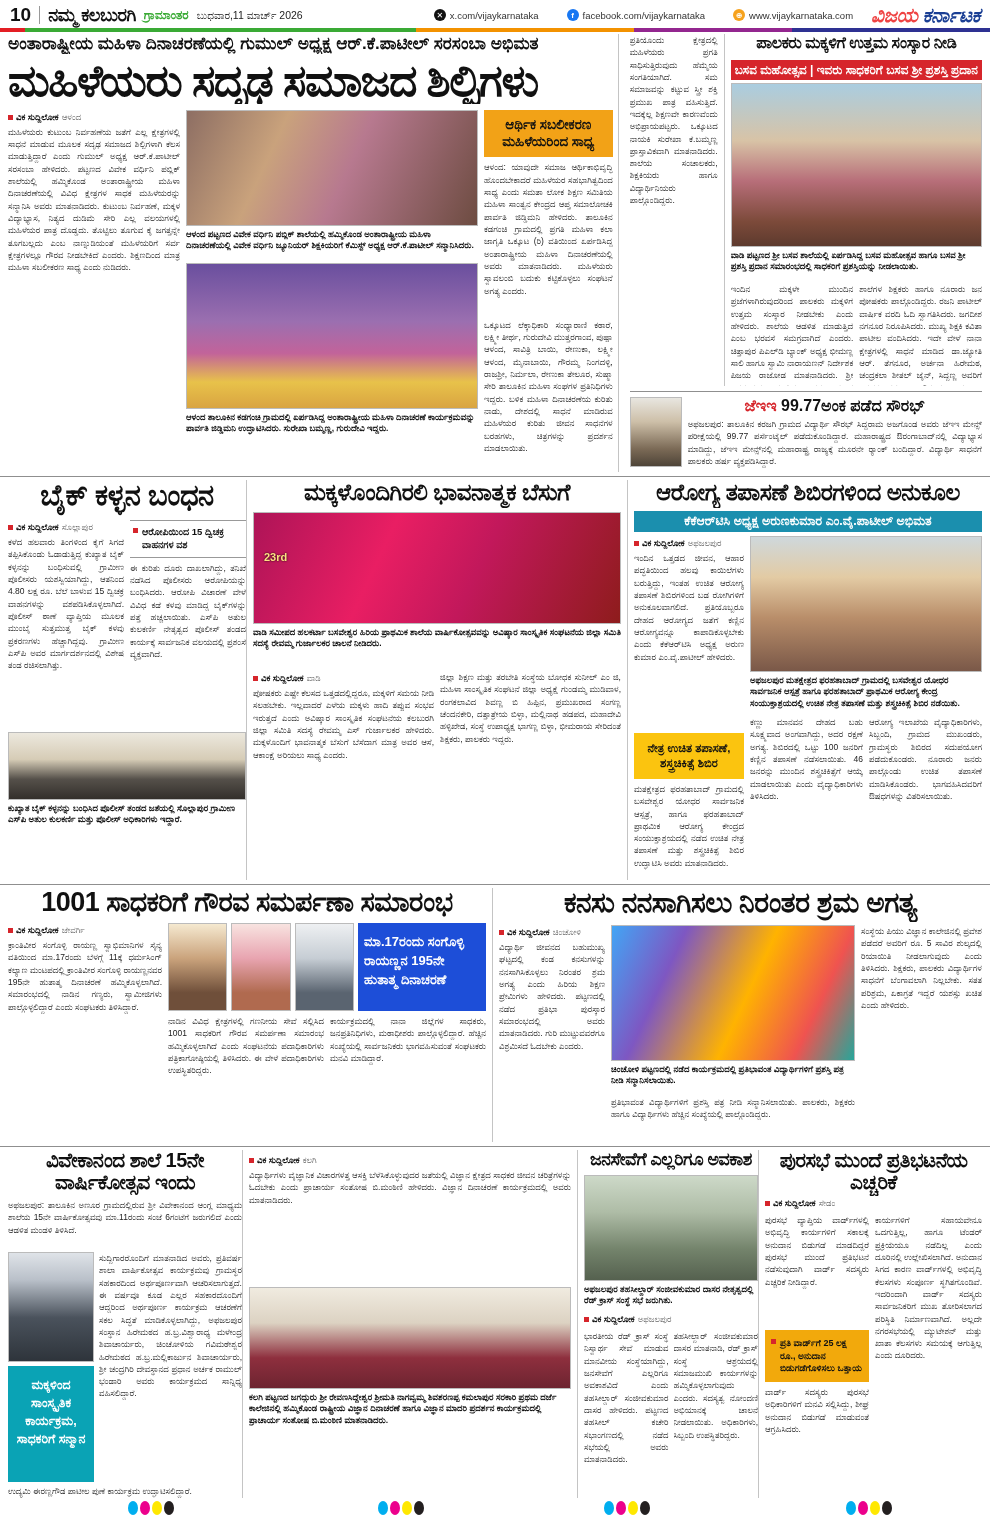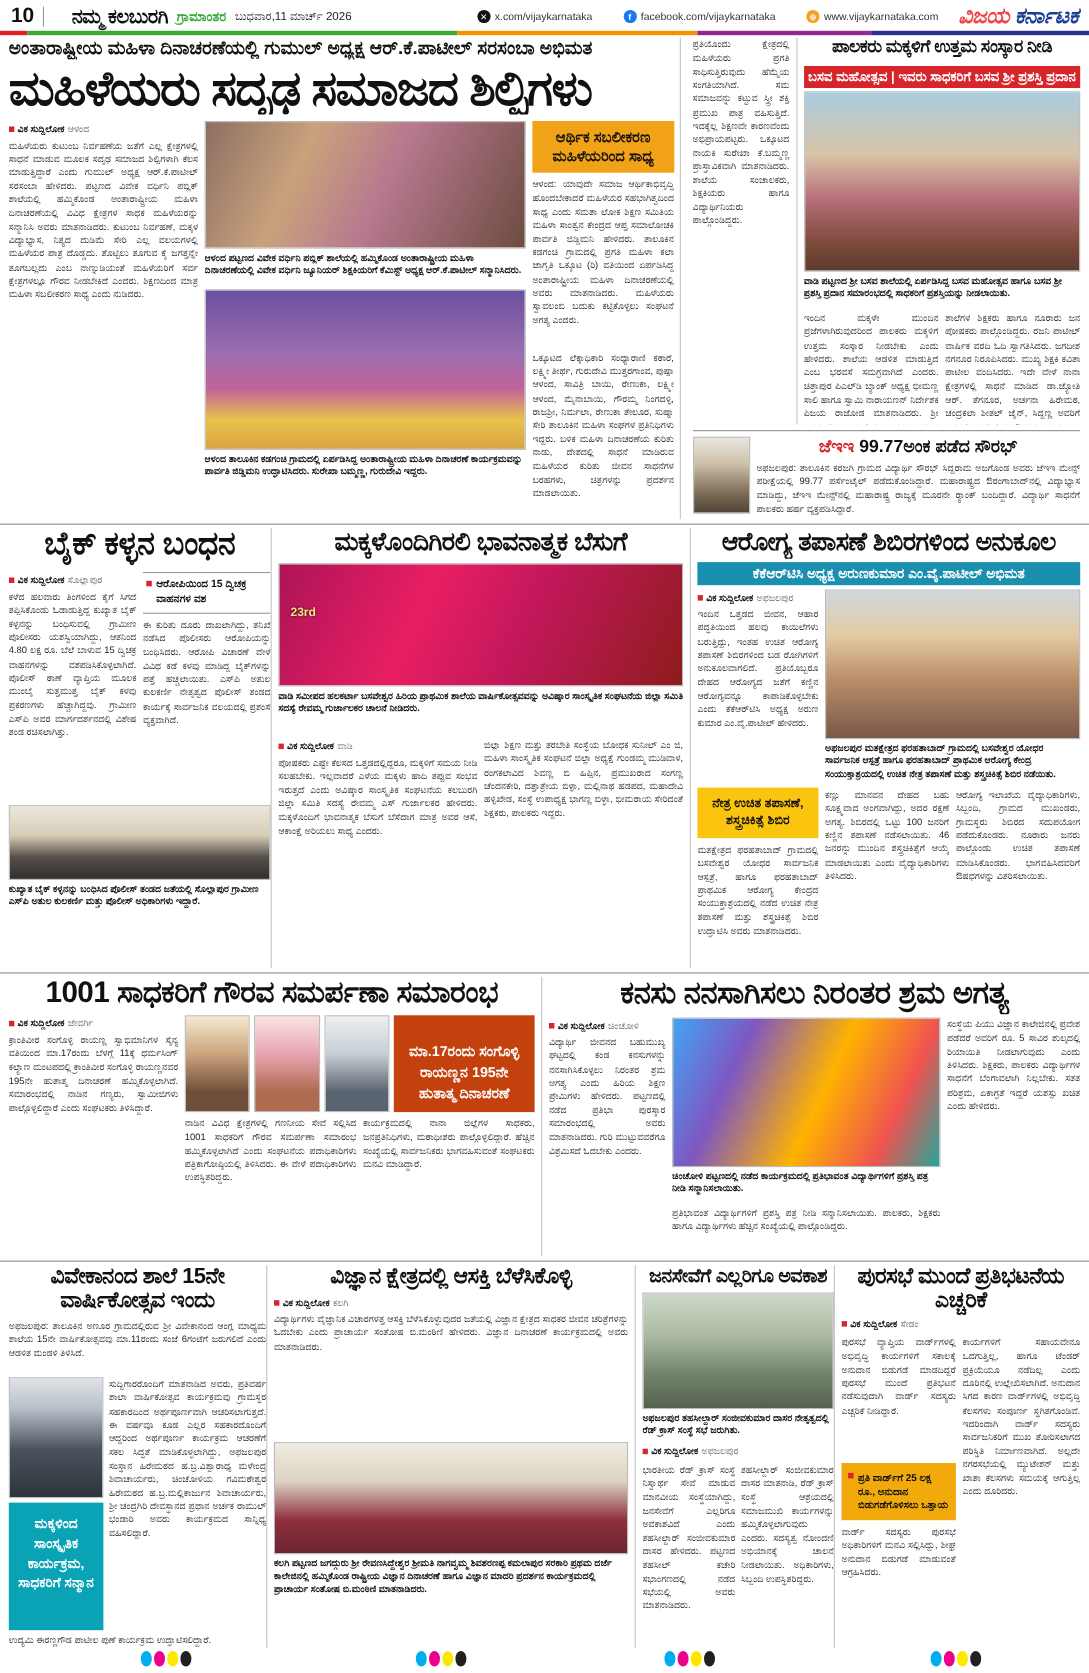--- a/index.html
+++ b/index.html
@@ -3,21 +3,21 @@
 <meta charset="utf-8">
 <style>
   * { box-sizing: border-box; margin: 0; padding: 0; }
   body { background:#e8e8e8; font-family:"Liberation Sans","DejaVu Sans",sans-serif; }
   .page { position:relative; width:990px; height:1521px; margin:0 auto; background:#fff; overflow:hidden; color:#111; }
 
   
   .mast { position:absolute; top:0; left:0; right:0; height:28px; display:flex; align-items:center; padding:2px 10px 0 10px; gap:8px; }
   .pno { font-size:19px; font-weight:bold; }
   .mdiv { width:1px; height:18px; background:#999; }
-  .mtitle { font-size:18px; font-weight:800; letter-spacing:-0.5px;margin-left:17px; }
+  .mtitle { font-size:18px; font-weight:800; letter-spacing:-0.5px; }
   .medition { font-size:12px; font-weight:bold; color:#3aaa35; }
   .mdate { font-size:10.5px; color:#222; }
   .mast .gap { flex:1; }
   .soc { display:flex; align-items:center; gap:4px; font-size:9.5px; color:#333; margin:0 10px; }
   .sic { display:inline-flex; align-items:center; justify-content:center; width:12px; height:12px; border-radius:50%; color:#fff; font-size:8px; font-weight:bold; }
   .sic.x { background:#111; }
   .sic.f { background:#1877f2; }
   .sic.g { background:#f6a21d; }
   .logo { font-style:italic; font-weight:800; font-size:20px; letter-spacing:-0.5px; white-space:nowrap; }
   .logo .l1 { color:#ef4444; }
@@ -43,21 +43,21 @@
 
   
   .kicker { font-size:17px; font-weight:bold; line-height:1.15; white-space:nowrap; overflow:hidden; margin-bottom:2px; }
   .h-main { font-size:44px; font-weight:800; letter-spacing:-1.5px; line-height:1.05; white-space:nowrap; overflow:hidden; margin:2px 0 6px 0; }
   .h2 { font-weight:800; letter-spacing:-0.5px; line-height:1.08; text-align:center; overflow:hidden; }
   .subbar { color:#fff; font-weight:bold; text-align:center; overflow:hidden; }
 
   
   .box-amber { background:#f2a217; text-align:center; font-weight:800; font-size:13.5px; line-height:1.25; padding:7px 6px; overflow:hidden; }
   .box-yellow { background:#fbc40f; text-align:center; font-weight:800; font-size:11.5px; line-height:1.3; padding:8px 5px; overflow:hidden; }
-  .box-blue { background:#c2410c; color:#fff; text-align:center; font-weight:800; font-size:13px; line-height:1.45; padding:24px 6px; overflow:hidden; }
+  .box-blue { background:#1d4ed8; color:#fff; text-align:left; font-weight:800; font-size:13px; line-height:1.45; padding:10px 6px; overflow:hidden; }
   .box-teal { background:#0aa3b5; color:#fff; text-align:center; font-weight:800; font-size:12.5px; line-height:1.45; padding:10px 4px; overflow:hidden; }
   .hl { border-top:1px solid #999; border-bottom:1px solid #999; padding:5px 3px; display:flex; gap:4px; font-size:9.5px; font-weight:bold; line-height:1.35; overflow:hidden; }
   .hl .sq { flex:0 0 auto; width:5px; height:5px; background:#d6252b; margin-top:2px; }
   .box-ward { background:#f2a90c; padding:7px 6px; display:flex; gap:4px; font-size:9px; font-weight:bold; line-height:1.4; overflow:hidden; }
   .box-ward .sq { flex:0 0 auto; width:5px; height:5px; background:#d6252b; margin-top:2px; }
 
   
   .band { position:absolute; left:8px; right:8px; display:flex; }
   #bt { top:34px;  height:438px; }
   #bm { top:480px; height:400px; }
@@ -117,21 +117,21 @@
   .health { flex:1; display:flex; flex-direction:column; }
   .h-health { font-size:23px; height:28px; white-space:nowrap; }
   .bar-teal { background:#1b8fae; font-size:12.5px; padding:3px 4px; margin:3px 0 4px 0; white-space:nowrap; }
   .health .r1 { display:flex; gap:6px; height:176px; }
   .health .r1 .lc { width:110px; display:flex; flex-direction:column; }
   .health .r1 .lc .bd { flex:1; }
   .health .r1 .rc { flex:1; display:flex; flex-direction:column; }
   .ph-health { height:136px; background:linear-gradient(180deg,#cfd8dc 0%,#e3cba4 30%,#b98e6a 60%,#7a5848 100%); }
   .cap-health { height:36px; margin-top:3px; }
   .health .r2 { display:flex; gap:6px; flex:1; min-height:0; margin-top:4px; }
-  .health .r2 .c1 { width:110px; display:flex; flex-direction:column; gap:4px; }
+  .health .r2 .c1 { width:110px; display:flex; flex-direction:column; gap:4px;margin-top:17px; }
   .health .r2 .c1 .bd { flex:1; }
   .health .r2 .bd.cc { flex:1; }
 
   
   .sadh { width:478px; display:flex; flex-direction:column; }
   .h-sadh { font-size:27px; height:32px; white-space:nowrap; }
   .sadh .row { display:flex; gap:6px; flex:1; min-height:0; margin-top:3px; }
   .sadh .c1 { width:154px; display:flex; flex-direction:column; }
   .sadh .c1 .bd { flex:1; }
   .sadh .rt { flex:1; display:flex; flex-direction:column; }
@@ -423,21 +423,20 @@
         <div class="lc">
           <div class="photo ph-viv"></div>
           <div class="box-teal">ಮಕ್ಕಳಿಂದ ಸಾಂಸ್ಕೃತಿಕ ಕಾರ್ಯಕ್ರಮ, ಸಾಧಕರಿಗೆ ಸನ್ಮಾನ</div>
         </div>
         <div class="rc bd">ಸುದ್ದಿಗಾರರೊಂದಿಗೆ ಮಾತನಾಡಿದ ಅವರು, ಪ್ರತಿವರ್ಷ ಶಾಲಾ ವಾರ್ಷಿಕೋತ್ಸವ ಕಾರ್ಯಕ್ರಮವು ಗ್ರಾಮಸ್ಥರ ಸಹಕಾರದಿಂದ ಅರ್ಥಪೂರ್ಣವಾಗಿ ಆಚರಿಸಲಾಗುತ್ತದೆ. ಈ ವರ್ಷವೂ ಕೂಡ ಎಲ್ಲರ ಸಹಕಾರದೊಂದಿಗೆ ಆದ್ದರಿಂದ ಅರ್ಥಪೂರ್ಣ ಕಾರ್ಯಕ್ರಮ ಆಚರಣೆಗೆ ಸಕಲ ಸಿದ್ಧತೆ ಮಾಡಿಕೊಳ್ಳಲಾಗಿದ್ದು, ಅಫಜಲಪುರ ಸಂಸ್ಥಾನ ಹಿರೇಮಠದ ಹ.ಬ್ರ.ವಿಶ್ವಾರಾಧ್ಯ ಮಳೇಂದ್ರ ಶಿವಾಚಾರ್ಯರು, ಚಿಂಚೋಳಿಯ ಗವಿಮಠೇಶ್ವರ ಹಿರೇಮಠದ ಹ.ಬ್ರ.ಮಲ್ಲಿಕಾರ್ಜುನ ಶಿವಾಚಾರ್ಯರು, ಶ್ರೀ ಚಂದ್ರಗಿರಿ ದೇವಸ್ಥಾನದ ಪ್ರಧಾನ ಅರ್ಚಕ ರಾಮುಲ್ ಭಂಡಾರಿ ಅವರು ಕಾರ್ಯಕ್ರಮದ ಸಾನ್ನಿಧ್ಯ ವಹಿಸಲಿದ್ದಾರೆ.</div>
       </div>
       <div class="bd foot">ಉದ್ಯಮಿ ಈರಣ್ಣಗೌಡ ಪಾಟೀಲ ಪುಣೆ ಕಾರ್ಯಕ್ರಮ ಉದ್ಘಾಟಿಸಲಿದ್ದಾರೆ.</div>
     </div>
     <div class="vline"></div>
     <div class="vij">
-      <div class="h2 h-vij">ವಿಜ್ಞಾನ ಕ್ಷೇತ್ರದಲ್ಲಿ ಆಸಕ್ತಿ ಬೆಳೆಸಿಕೊಳ್ಳಿ</div>
       <div class="cols">
         <div>
           <div class="byl">
             <span class="sq"></span>
             <b>ವಿಕ ಸುದ್ದಿಲೋಕ</b>
             <span class="pl">ಕಲಗಿ</span>
           </div>
           <div class="bd">ವಿದ್ಯಾರ್ಥಿಗಳು ವೈಜ್ಞಾನಿಕ ವಿಚಾರಗಳತ್ತ ಆಸಕ್ತಿ ಬೆಳೆಸಿಕೊಳ್ಳುವುದರ ಜತೆಯಲ್ಲಿ ವಿಜ್ಞಾನ ಕ್ಷೇತ್ರದ ಸಾಧಕರ ಜೀವನ ಚರಿತ್ರೆಗಳನ್ನು ಓದಬೇಕು ಎಂದು ಪ್ರಾಚಾರ್ಯ ಸಂತೋಷ ಬಿ.ಮಂಠಿಣಿ ಹೇಳಿದರು. ವಿಜ್ಞಾನ ದಿನಾಚರಣೆ ಕಾರ್ಯಕ್ರಮದಲ್ಲಿ ಅವರು ಮಾತನಾಡಿದರು.</div>
         </div>
       </div>

